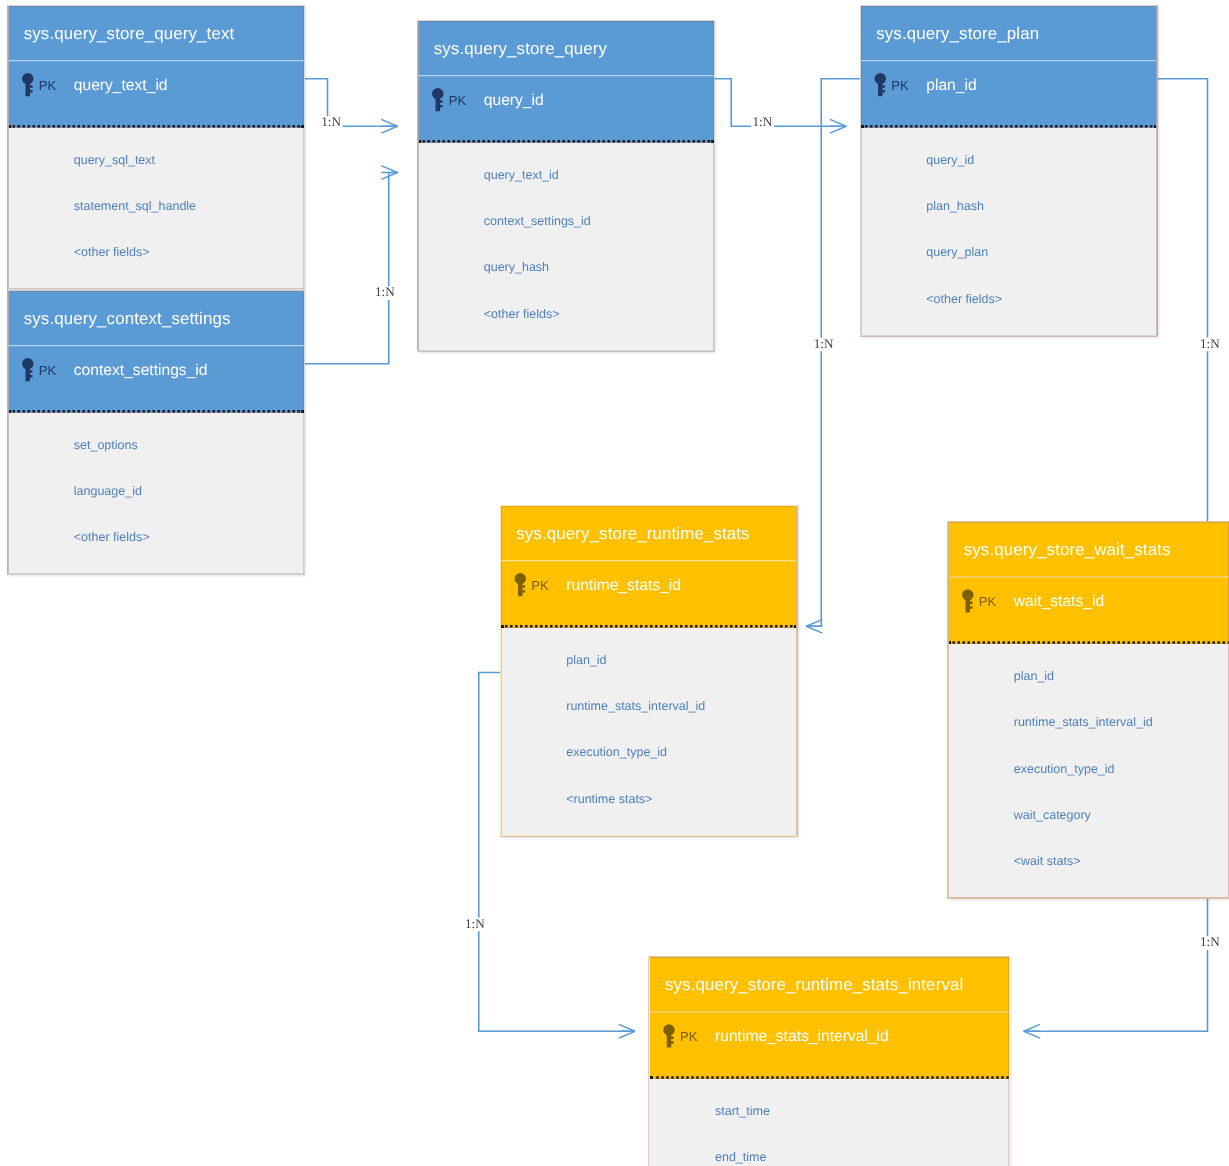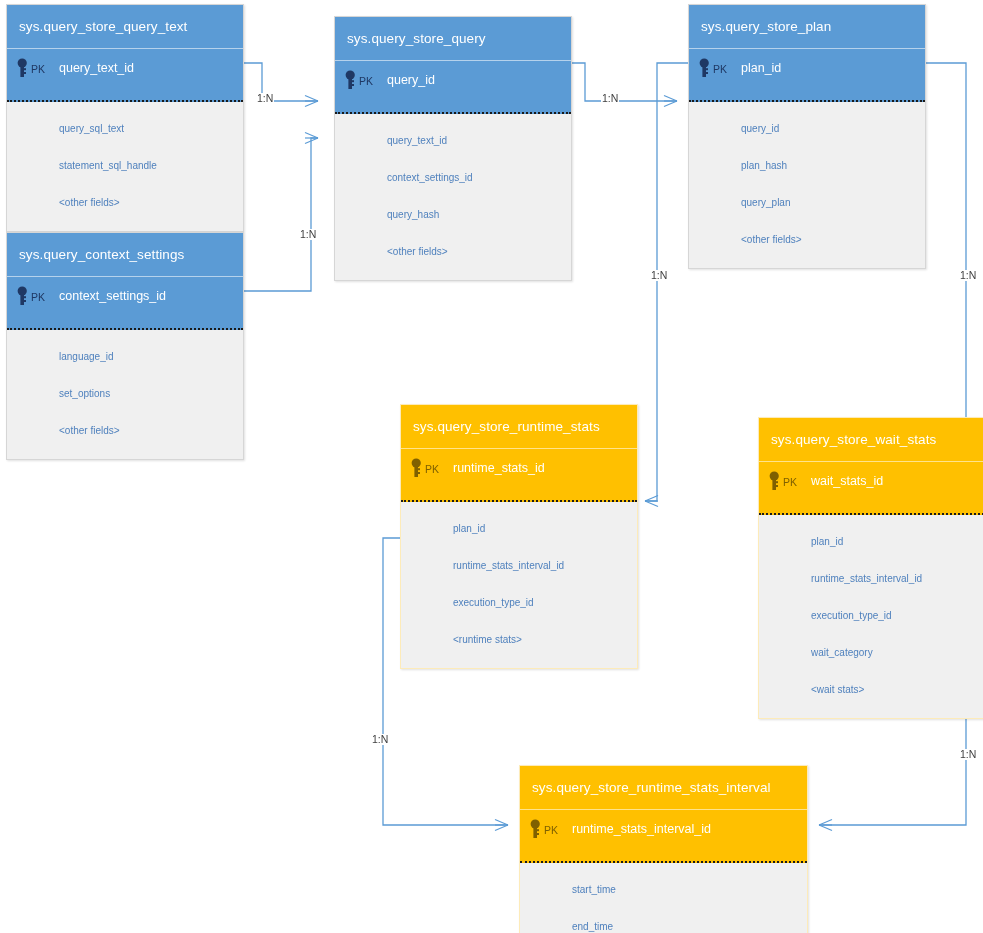--- a/index.html
+++ b/index.html
@@ -109,20 +109,21 @@
   .keyicon { display:block; }
 
   .wirelabel {
     position: absolute;
     font-size: 10.5px;
     color: #404040;
     background: #ffffff;
     padding: 0 1px;
     line-height: 11px;
     white-space: nowrap;
+    font-family: Liberation Serif, serif;
   }
 </style>
 </head>
 <body>
 
 <div id="canvas">
 
   <svg id="wires" viewBox="0 0 983 933" xmlns="http://www.w3.org/2000/svg">
       <g>
         <path d="M 244 63 L 262 63 L 262 101 L 318 101" fill="none" stroke="#5b9bd5" stroke-width="1.3"></path>
@@ -253,22 +254,22 @@
               <circle cx="5.2" cy="5" r="4.6" fill="#1f3864"></circle>
               <rect x="3.4" y="6.5" width="3.6" height="12.5" fill="#1f3864"></rect>
               <rect x="6.8" y="10.2" width="2.2" height="2" fill="#1f3864"></rect>
               <rect x="6.8" y="14.0" width="2.2" height="2" fill="#1f3864"></rect>
             </svg>
             <span class="pklabel">PK</span>
           </span>
           <span class="pkname">context_settings_id</span>
         </div>
         <div class="fields">
+          <div class="field">set_options</div>
           <div class="field">language_id</div>
-          <div class="field">set_options</div>
           <div class="field">&lt;other fields&gt;</div>
         </div>
       </div>
       <div class="entity orange" style="left: 400px; top: 404px; width: 238px;">
         <div class="title">sys.query_store_runtime_stats</div>
         <div class="pkrow">
           <span class="keywrap">
             <svg class="keyicon" width="13" height="20" viewBox="0 0 13 20" xmlns="http://www.w3.org/2000/svg" aria-hidden="true">
               <circle cx="5.2" cy="5" r="4.6" fill="#7f6000"></circle>
               <rect x="3.4" y="6.5" width="3.6" height="12.5" fill="#7f6000"></rect>

